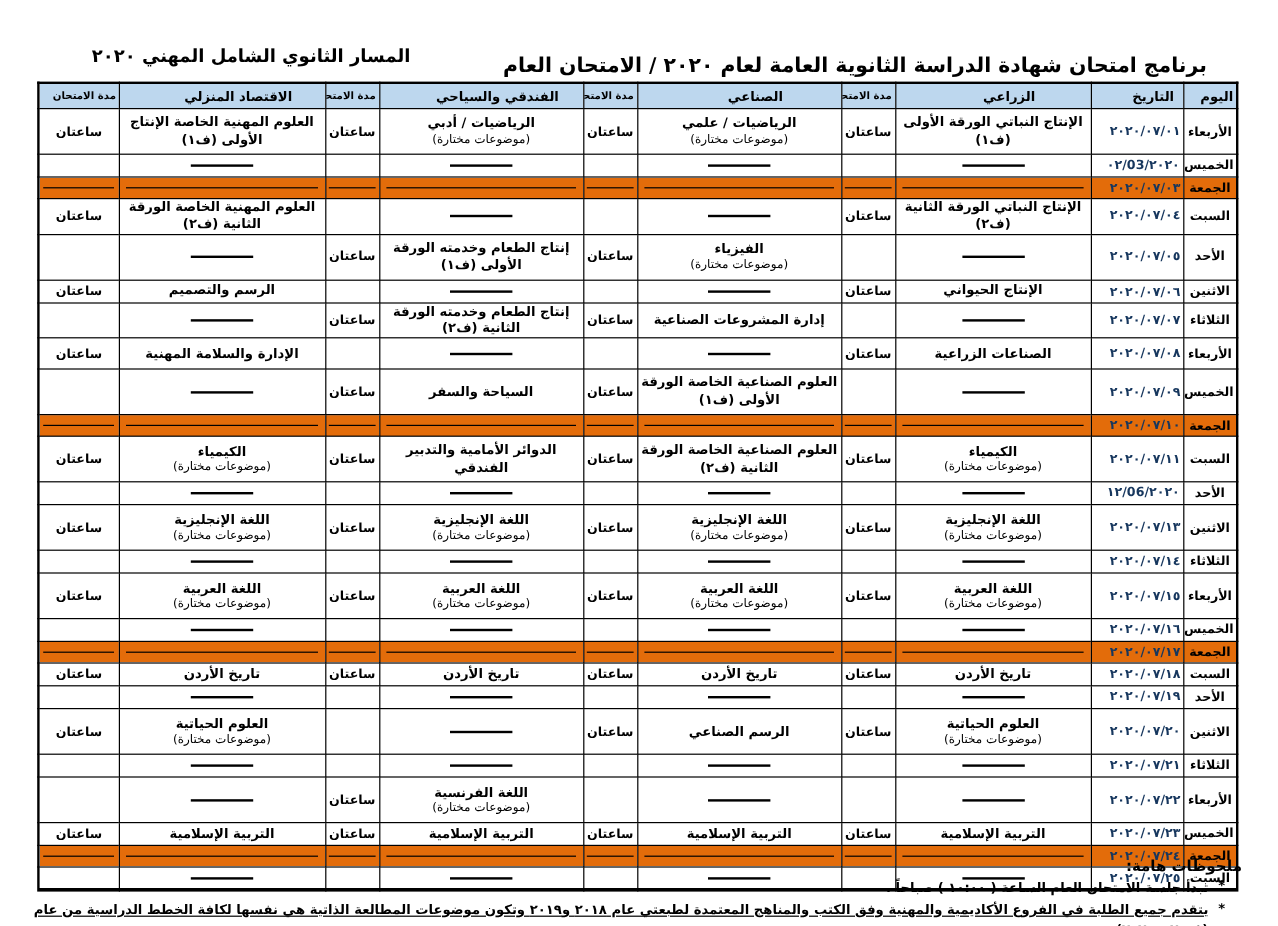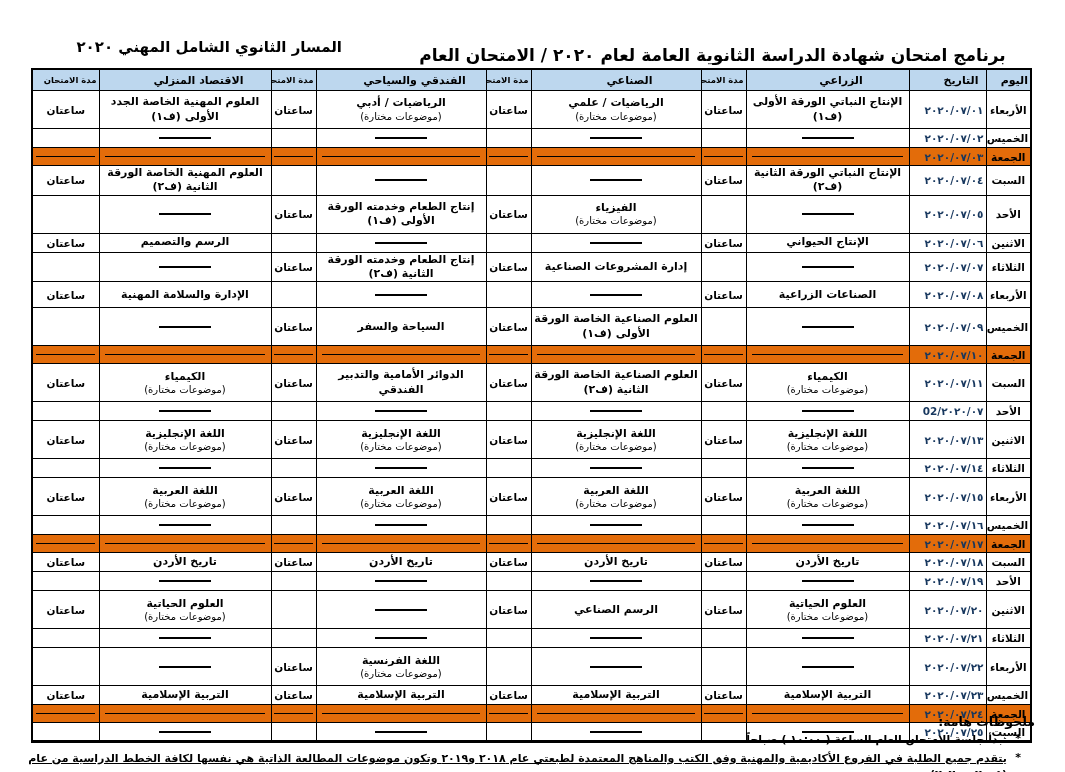--- a/index.html
+++ b/index.html
@@ -101,27 +101,27 @@
             <div class="subj">الرياضيات / علمي</div>
             <div class="sub2">(موضوعات مختارة)</div>
           </td>
           <td class="dur">ساعتان</td>
           <td class="subj-cell">
             <div class="subj">الرياضيات / أدبي</div>
             <div class="sub2">(موضوعات مختارة)</div>
           </td>
           <td class="dur">ساعتان</td>
           <td class="subj-cell">
-            <div class="subj">العلوم المهنية الخاصة الجدد الأولى (ف١)</div>
+            <div class="subj">العلوم المهنية الخاصة الإنتاج الأولى (ف١)</div>
           </td>
           <td class="dur">ساعتان</td>
         </tr>
         <tr class="r-s">
           <td class="day">الخميس</td>
-          <td class="date">٢٠٢٠/٠٧/٠٢</td>
+          <td class="date">٢٠٢٠/03/٠٢</td>
           <td class="subj-cell">
             <div class="dash"></div>
           </td>
           <td class="dur"></td>
           <td class="subj-cell">
             <div class="dash"></div>
           </td>
           <td class="dur"></td>
           <td class="subj-cell">
             <div class="dash"></div>
@@ -326,21 +326,21 @@
           </td>
           <td class="dur">ساعتان</td>
           <td class="subj-cell">
             <div class="subj">الكيمياء</div>
             <div class="sub2">(موضوعات مختارة)</div>
           </td>
           <td class="dur">ساعتان</td>
         </tr>
         <tr class="r-s">
           <td class="day">الأحد</td>
-          <td class="date">٢٠٢٠/٠٧/02</td>
+          <td class="date">٢٠٢٠/06/١٢</td>
           <td class="subj-cell">
             <div class="dash"></div>
           </td>
           <td class="dur"></td>
           <td class="subj-cell">
             <div class="dash"></div>
           </td>
           <td class="dur"></td>
           <td class="subj-cell">
             <div class="dash"></div>

